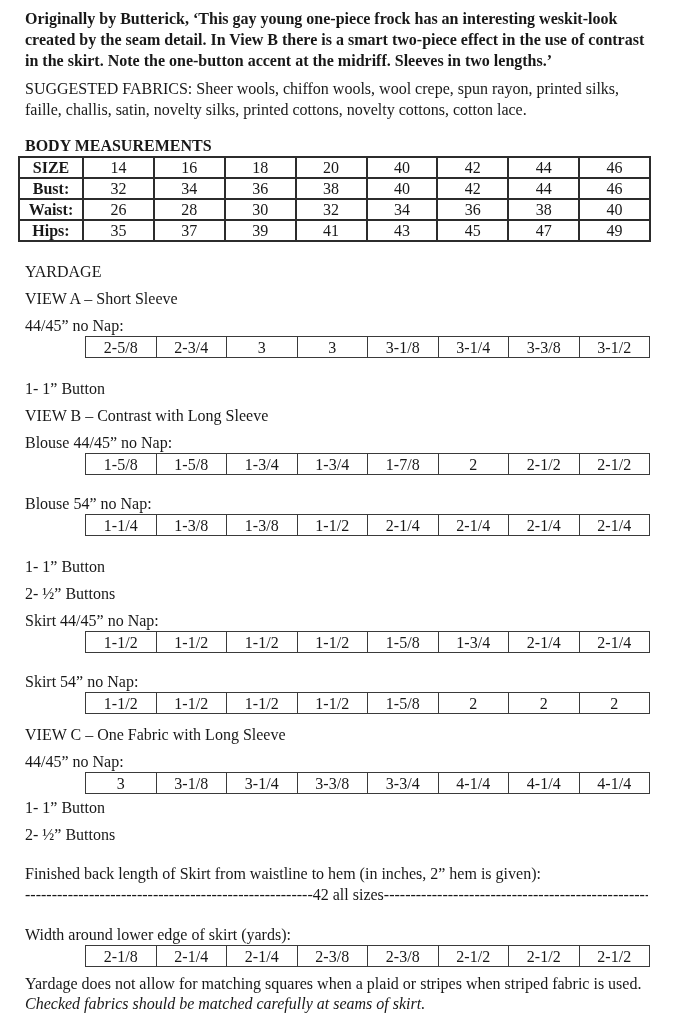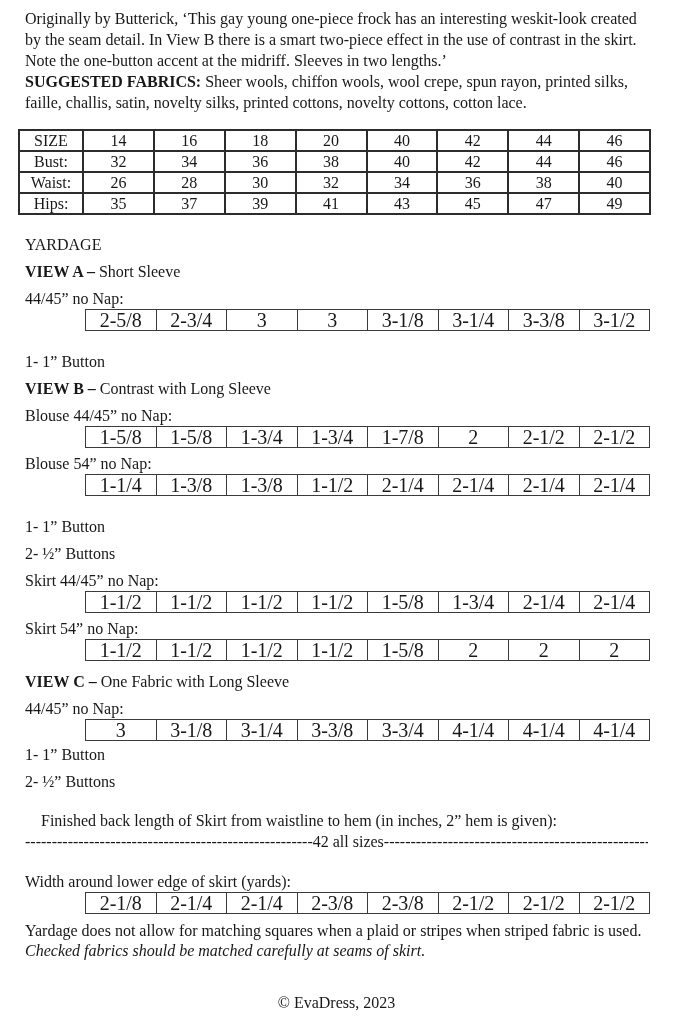--- a/index.html
+++ b/index.html
@@ -8,80 +8,81 @@
     width: 673px;
     height: 1024px;
     background: #ffffff;
     color: #181818;
     font-family: "Liberation Serif", serif;
     font-size: 16px;
     overflow: hidden;
   }
   .page { padding: 8px 25px 0 25px; }
   p { margin: 0; line-height: 21px; }
-  .intro { margin-bottom: 0; }
+  .intro { margin-bottom: 7px; font-weight: bold; }
   .fabrics { margin-bottom: 16px; }
-  b, strong { font-weight: bold; }
+  b, strong { font-weight: normal; }
 
   
   .bm-title { font-weight: bold; line-height: 20px; }
   .bm-table {
     border-collapse: collapse;
     table-layout: fixed;
     width: 633px;
     margin-left: -7px;
     margin-bottom: 20px;
   }
   .bm-table th, .bm-table td {
     border: 2px solid #2c2c2c;
     text-align: center;
     padding: 0;
     height: 21px;
     line-height: 17px;
     font-size: 16px;
   }
-  .bm-table th { width: 64px; font-weight: normal; }
+  .bm-table th { width: 64px; font-weight: bold; }
 
   
   .yl { line-height: 20px; margin-top: 7px; }
   .y-table {
     border-collapse: collapse;
     table-layout: fixed;
     width: 565px;
     margin-left: 60px;
   }
   .y-table td {
     border: 1.5px solid #3a3a3a;
     text-align: center;
     padding: 0;
     height: 21px;
     line-height: 17px;
-    font-size: 20px;
+    font-size: 16px;
   }
   .note-gap { margin-top: 21px; }
-  .small-gap { margin-top: 6px; }
+  .small-gap { margin-top: 19px; }
   .tiny-gap { margin-top: 4px; }
   .viewc-gap { margin-top: 11px; }
-  .finished-gap { margin-top: 18px; margin-left: 16px; }
+  .finished-gap { margin-top: 18px; }
   .width-gap { margin-top: 19px; }
   .foot-gap { margin-top: 24px; }
   .dash-line { white-space: nowrap; overflow: hidden; }
   .italic { font-style: italic; }
   .center { text-align: center; }
   .copyright { margin-top: 31px; }
 </style>
 </head>
 <body>
 
 <div class="page">
 
   <p class="intro">Originally by Butterick, ‘This gay young one-piece frock has an interesting weskit-look created by the seam detail. In View B there is a smart two-piece effect in the use of contrast in the skirt. Note the one-button accent at the midriff. Sleeves in two lengths.’</p>
 
   <p class="fabrics"><strong>SUGGESTED FABRICS:</strong><span> Sheer wools, chiffon wools, wool crepe, spun rayon, printed silks, faille, challis, satin, novelty silks, printed cottons, novelty cottons, cotton lace.</span></p>
 
+  <p class="bm-title">BODY MEASUREMENTS</p>
   <table class="bm-table">
     <tbody>
       <tr>
           <th>SIZE</th>
           <td>14</td>
           <td>16</td>
           <td>18</td>
           <td>20</td>
           <td>40</td>
           <td>42</td>

